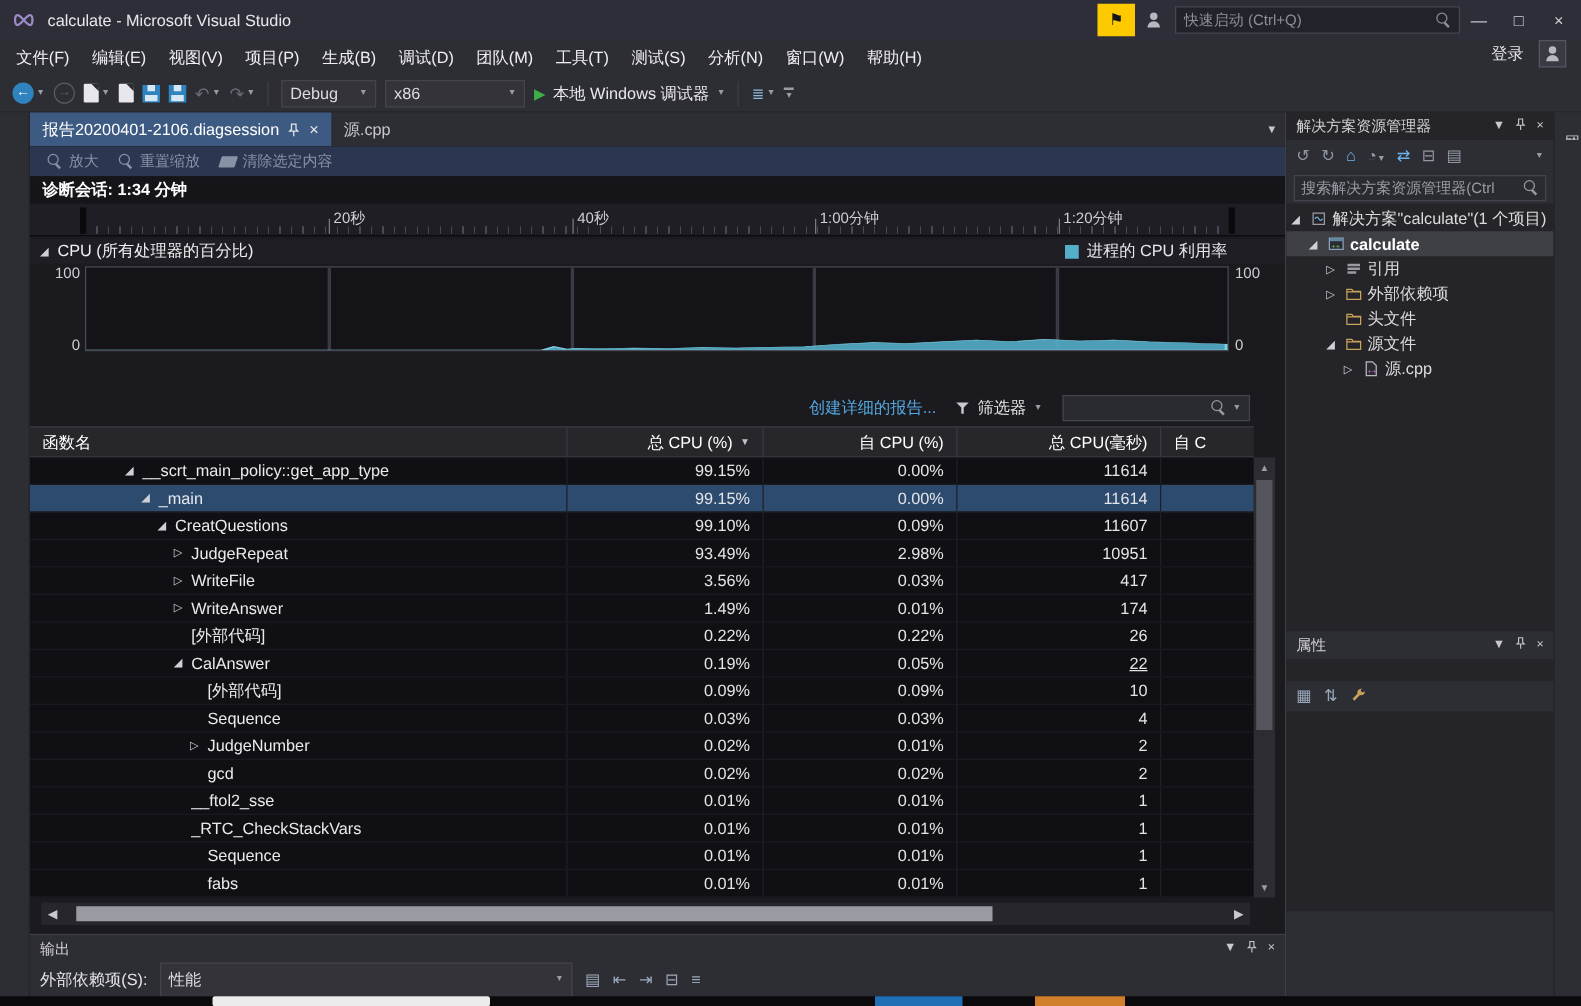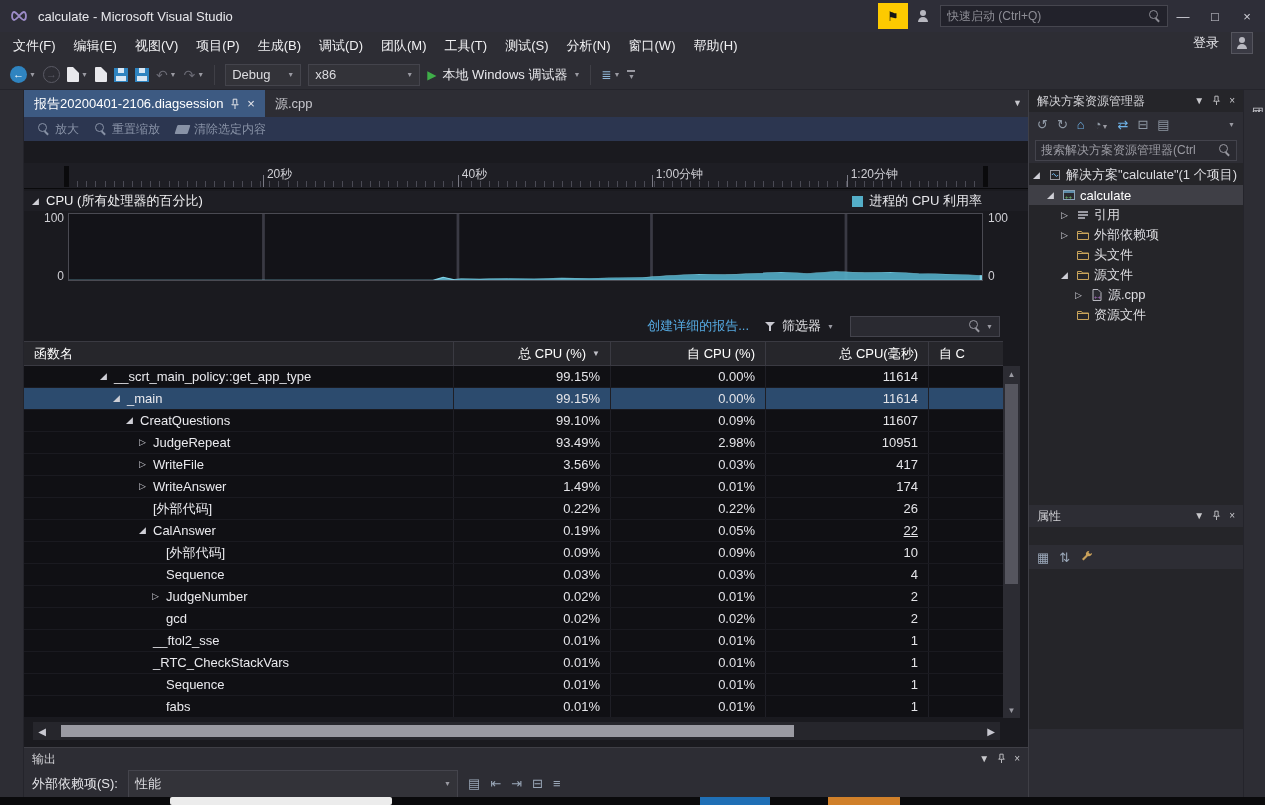--- a/index.html
+++ b/index.html
@@ -136,21 +136,21 @@
   .se-toolbar{height:25px;display:flex;align-items:center;gap:9px;padding:0 8px;color:#8f98a4;font-size:13px;background:#2d2d34;}
   .se-toolbar .blue{color:#6fb3e8;}
   .se-search{height:26px;padding:2px 6px;background:#2d2d34;display:flex;align-items:center;}
   .se-input{flex:1;height:21px;background:#2a2a31;border:1px solid #43434c;display:flex;align-items:center;padding:0 5px;color:#9a9aa2;font-size:12px;gap:4px;}
   .se-input .ph{flex:1;overflow:hidden;white-space:nowrap;}
   .se-tree{flex:1;background:#252529;padding-top:2px;overflow:hidden;}
   .se-row{height:20px;display:flex;align-items:center;white-space:nowrap;overflow:hidden;}
   .se-row.sel{background:#3f3f46;}
   .se-icon{width:16px;height:14px;display:inline-flex;align-items:center;justify-content:center;margin-right:3px;flex:none;}
   .se-label{color:#dcdce0;}
-  .se-label.b{font-weight:normal;color:#fff;}
+  .se-label.b{font-weight:bold;color:#fff;}
   .props{flex:1;display:flex;flex-direction:column;background:#2d2d34;}
   .props-blank{height:18px;background:#252529;}
   .props-toolbar{height:24px;display:flex;align-items:center;gap:10px;padding:0 8px;background:#2d2d34;color:#9aa7b8;}
   .props-body{height:160px;background:#252529;}
 
   
   .person{width:14px;height:14px;position:relative;display:inline-block;}
   .person::before{content:'';position:absolute;width:6px;height:6px;border-radius:50%;background:#b8b8c0;left:4px;top:1px;}
   .person::after{content:'';position:absolute;width:10px;height:5px;border-radius:5px 5px 0 0;background:#b8b8c0;left:2px;top:8px;}
 
@@ -299,20 +299,23 @@
           <span class="zbtn">
               <span class="mag"></span>
               <span>重置缩放</span>
             </span>
           <span class="zbtn">
               <span class="eraser"></span>
               <span>清除选定内容</span>
             </span>
         </div>
 
+        <div class="sessionrow">
+          <span>诊断会话: 1:34 分钟</span>
+        </div>
 
         <div class="ruler" id="ruler">
           <div class="ruler-minor"></div>
           <div class="handle" style="left:40px;"></div>
           <div class="handle" style="left:959px;"></div>
         <span class="tickline" style="left: 238.895px;"></span>
             <span class="ticklabel" style="left: 242.895px;">20秒</span>
             <span class="tickline" style="left: 433.79px;"></span>
             <span class="ticklabel" style="left: 437.79px;">40秒</span>
             <span class="tickline" style="left: 627.77px;"></span>
@@ -683,30 +686,20 @@
             <div class="se-row" style="padding-left: 46px;">
               <span class="twisty">▷</span>
               <span class="se-icon">
                 <svg width="14" height="14" viewBox="0 0 14 14">
                   <path d="M3 1.5h5l3 3v8H3z" fill="#2a2a30" stroke="#b8b8c0"></path>
                   <text x="4" y="11" font-size="6" fill="#b072c8">++</text>
                 </svg>
               </span>
               <span class="se-label">源.cpp</span>
             </div>
-            <div class="se-row" style="padding-left: 32px;">
-              <span class="twisty"></span>
-              <span class="se-icon">
-                <svg width="14" height="14" viewBox="0 0 14 14">
-                  <path d="M1.5 3.5h4l1 1.5h6v6.5h-11z" fill="none" stroke="#c9a45a"></path>
-                  <path d="M1.5 5.5h11" stroke="#c9a45a"></path>
-                </svg>
-              </span>
-              <span class="se-label">资源文件</span>
-            </div>
           </div>
       </div>
 
       <div class="props">
         <div class="pane-header">
           <span class="ttl">属性</span>
           <span class="ph-ico">▼</span>
           <span class="ph-ico">
             <svg width="9" height="11" viewBox="0 0 10 12">
                 <path d="M3.2 1.2h3.6v4.2l1.4 1.4H1.8l1.4-1.4z" fill="none" stroke="#c8c8cc"></path>

